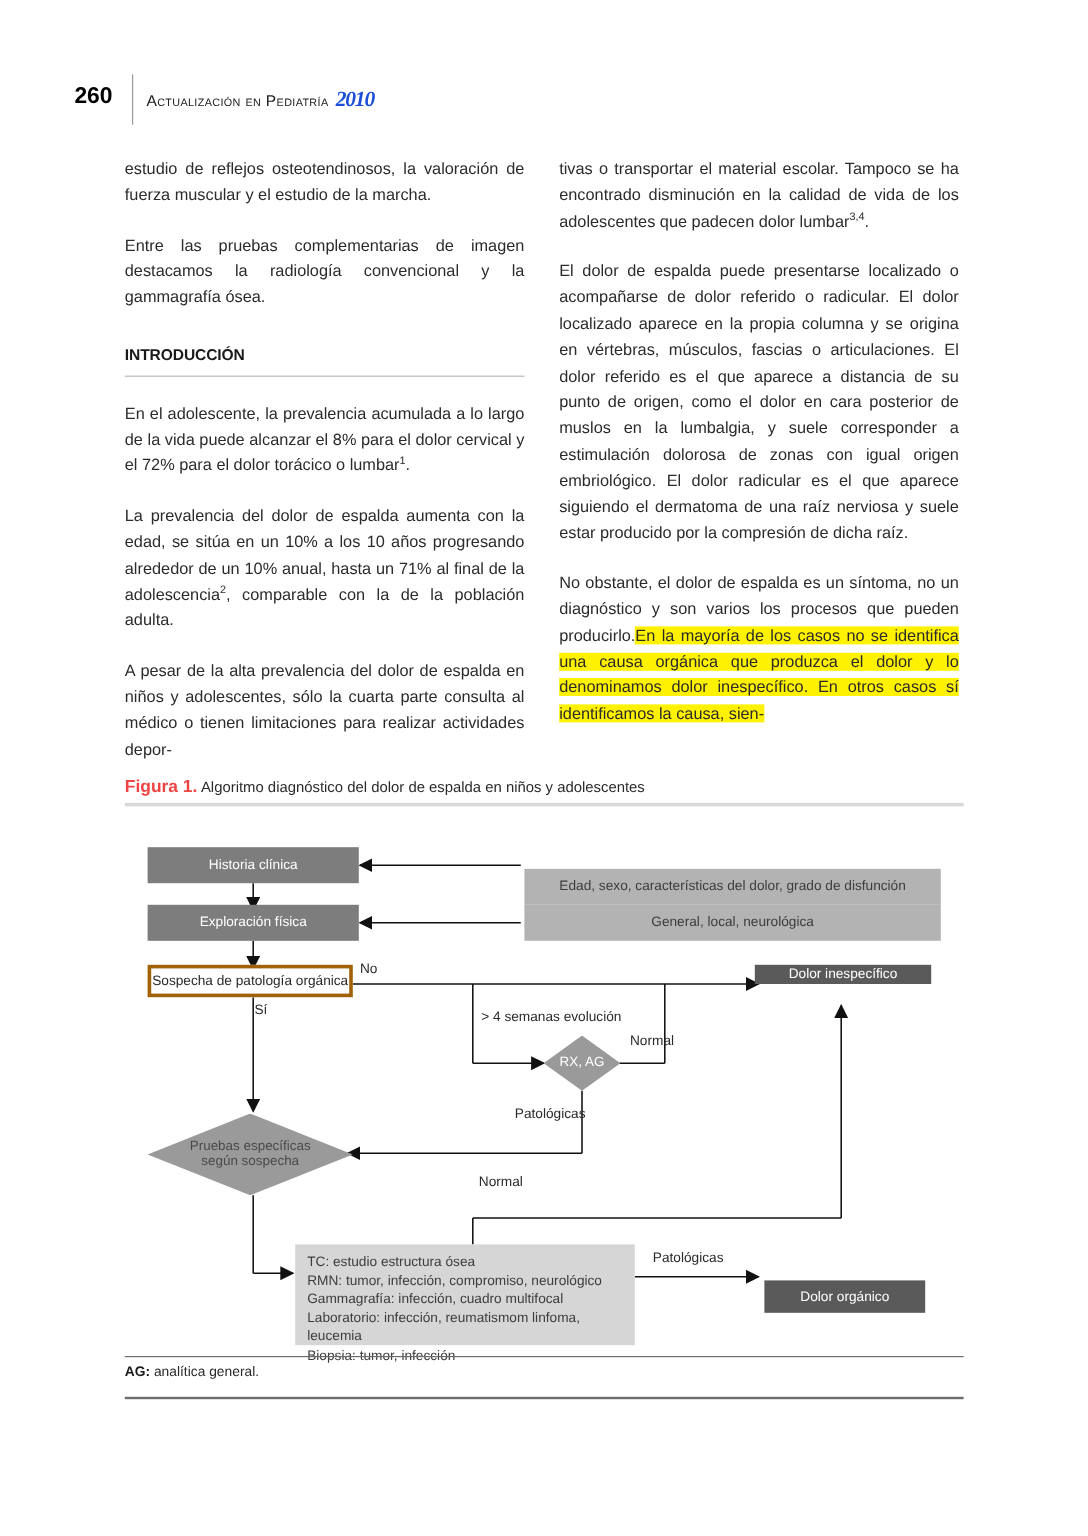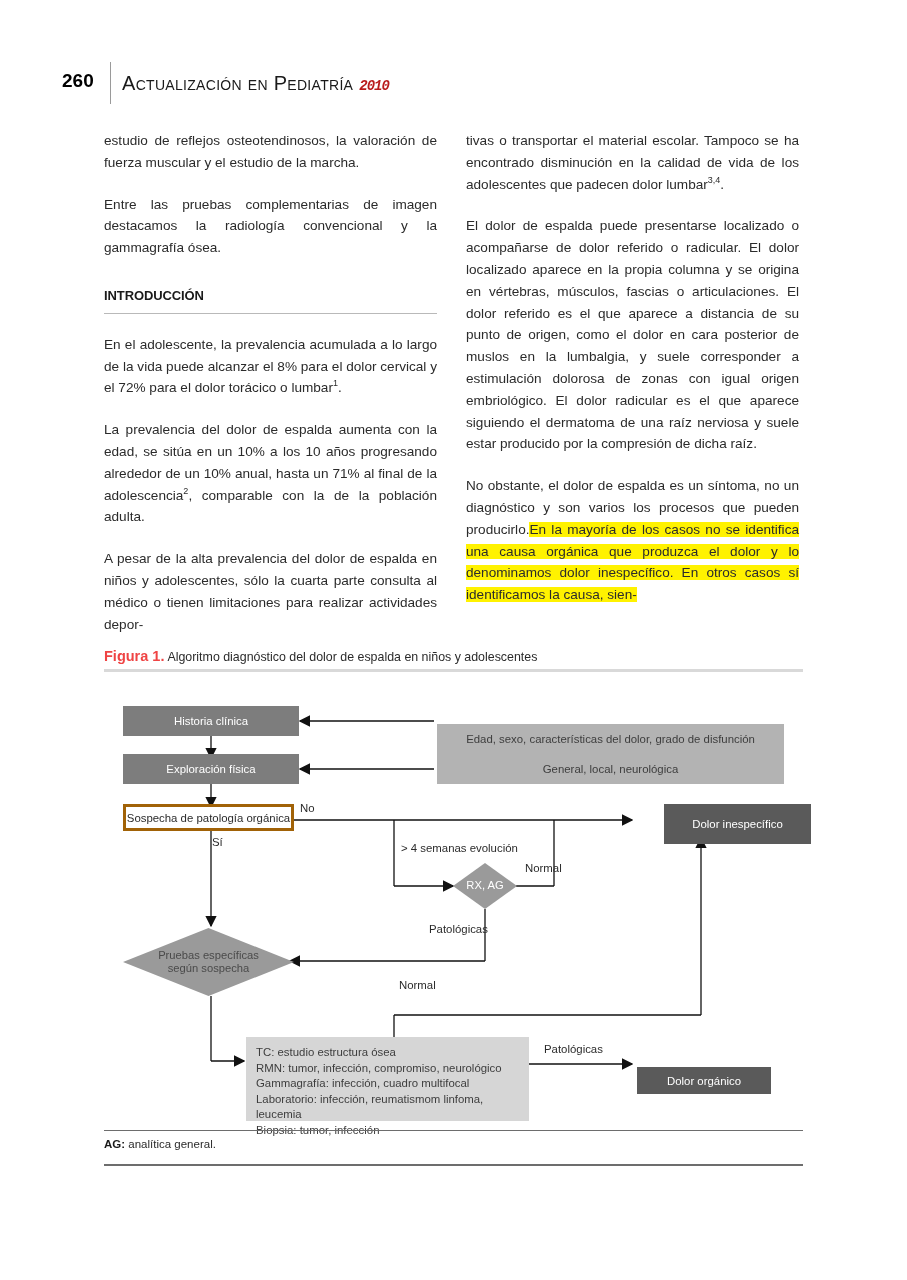--- a/index.html
+++ b/index.html
@@ -42,30 +42,30 @@
   .header-title {
     position: absolute;
     left: 122px; top: 10px;
     font-size: 16.5px;
     color: #1a1a1a;
     letter-spacing: 0.3px;
     white-space: nowrap;
   }
   .header-title .sc {
     font-variant: small-caps;
-    font-size: 20px;
+    font-size: 13px;
   }
   .header-year {
-    font-family: Liberation Mono, monospace;
+    font-family: Liberation Serif, serif;
     font-style: italic;
-    font-size: 14px;
+    font-size: 18px;
     font-weight: bold;
     letter-spacing: -1px;
     margin-left: 6px;
-    color: #b91c1c;
+    color: #1d4ed8;
   }
 
   
   .col {
     position: absolute;
     top: 130px;
     width: 333px;
     font-size: 13.6px;
     line-height: 21.8px;
     color: #2b2b2b;
@@ -312,21 +312,21 @@
     </div>
 
     <div class="node dark" style="left:19px; top:58px; width:176px; height:30px;">
       <span>Exploración física</span>
     </div>
 
     <div class="node outline" style="left:19px; top:108px; width:171px; height:27px;">
       <span>Sospecha de patología orgánica</span>
     </div>
 
-    <div class="node darker" style="left:560px; top:108px; width:147px; height:40px;">
+    <div class="node darker" style="left:525px; top:108px; width:147px; height:16px;">
       <span>Dolor inespecífico</span>
     </div>
 
     <div class="edge-label" style="left:196px; top:106px;">No</div>
     <div class="edge-label" style="left:108px; top:140px;">Sí</div>
     <div class="edge-label" style="left:297px; top:146px;">&gt; 4 semanas evolución</div>
     <div class="edge-label" style="left:421px; top:166px;">Normal</div>
     <div class="edge-label" style="left:325px; top:227px;">Patológicas</div>
     <div class="edge-label" style="left:295px; top:283px;">Normal</div>
     <div class="edge-label" style="left:440px; top:347px;">Patológicas</div>

